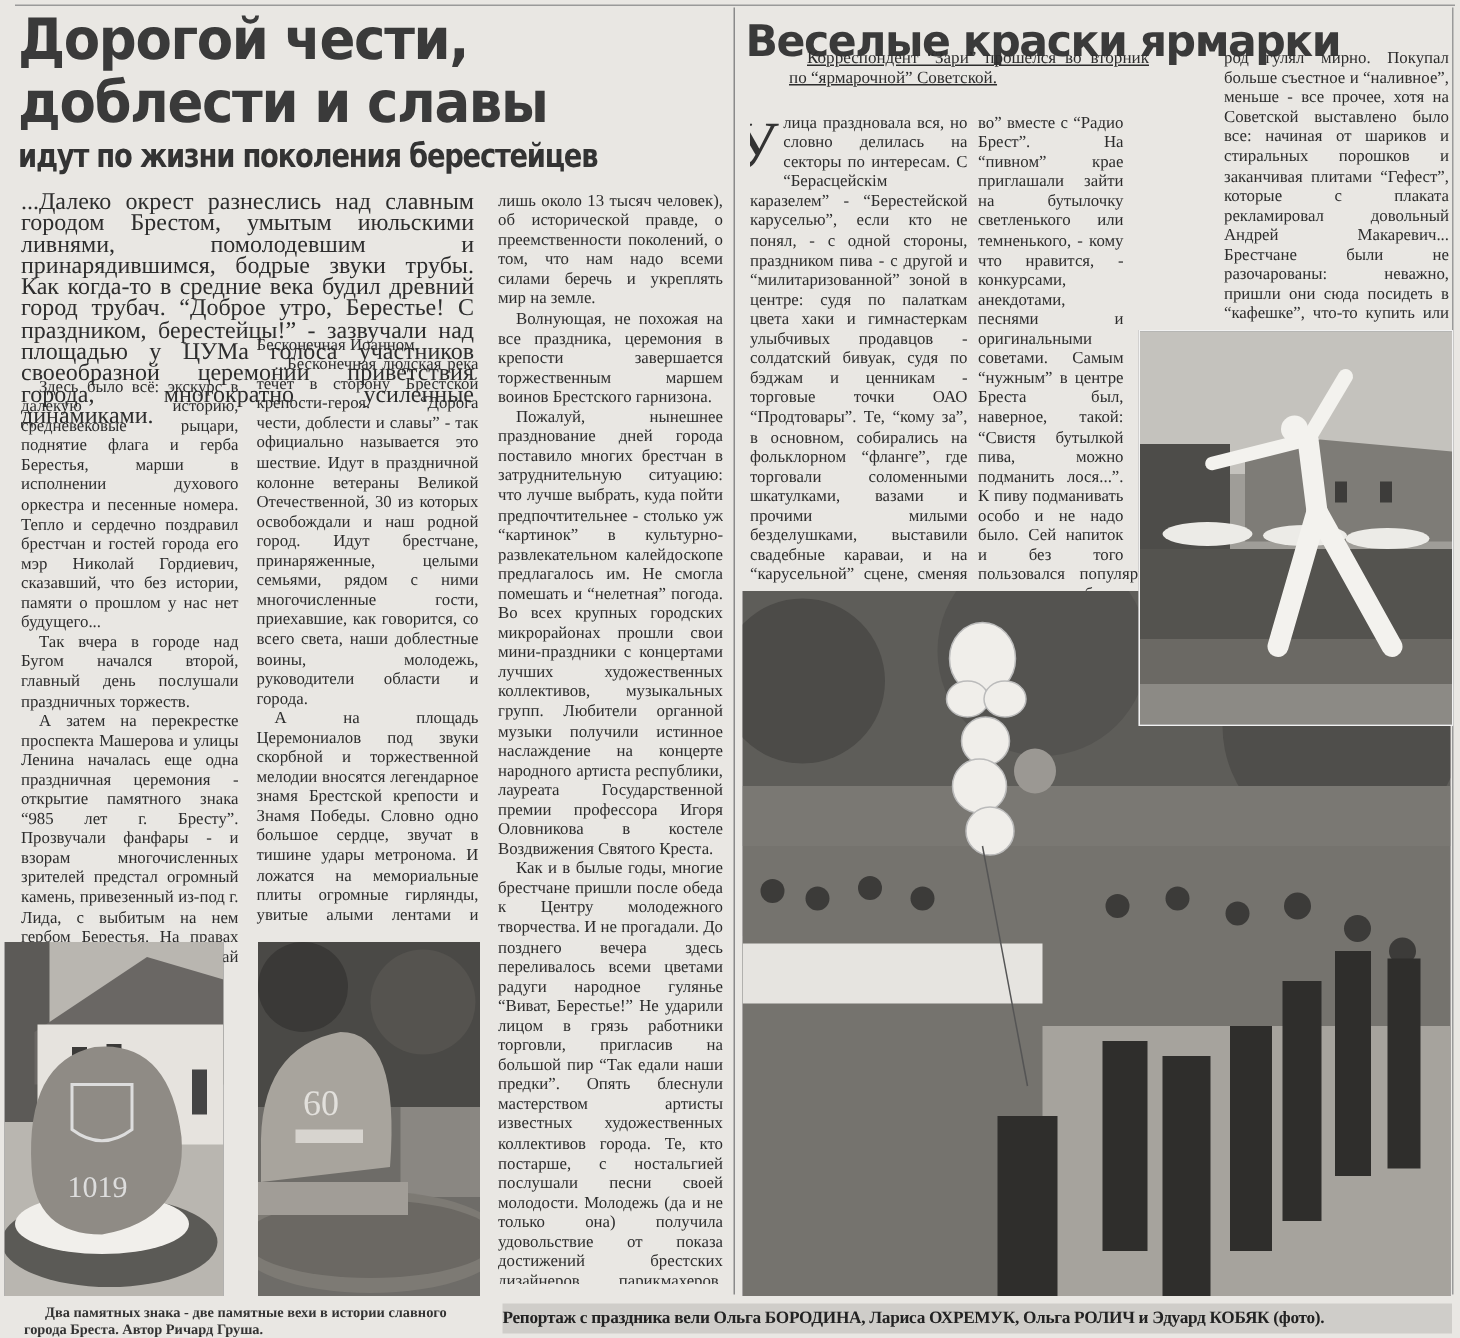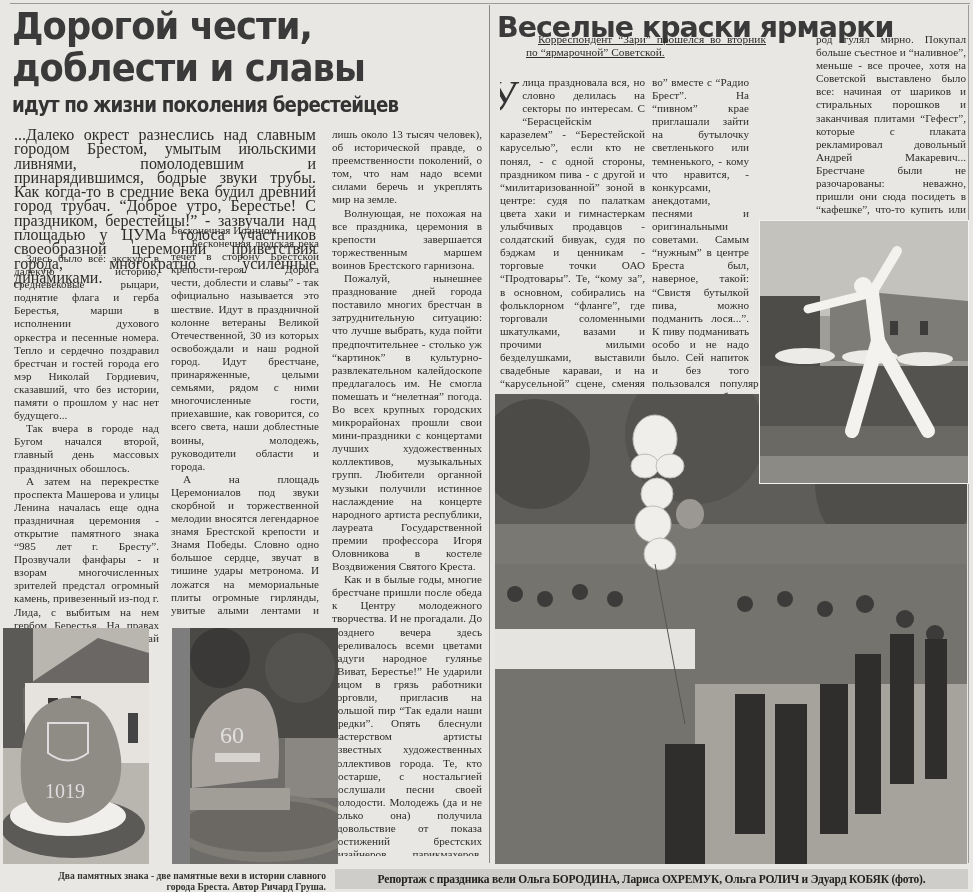--- a/index.html
+++ b/index.html
@@ -42,52 +42,52 @@
   .rc2 { left:652px; top:76px; width:145px; height:318px; overflow:hidden; }
   .rc3 { left:816px; top:33px; width:150px; }
   .dropcap {
     float:left; font-size:44px; line-height:38px; margin:2px 3px 0 -12px;
     font-family:"Liberation Serif", serif; color:#333;
   }
 
   .photo { background:#7d7d7d; overflow:hidden; }
   .photo svg { display:block; }
   .ph-left { left:3px; top:628px; width:146px; height:236px; }
-  .ph-mid { left:172px; top:628px; width:148px; height:236px;padding-left:18px; }
+  .ph-mid { left:172px; top:628px; width:148px; height:236px; }
   .ph-inset { left:759px; top:220px; width:208px; height:262px; border:1px solid #f2f2f2; }
   .ph-big { left:495px; top:394px; width:472px; height:470px; }
 
   .caption-left {
     left:16px; top:871px; width:310px; font-size:9.6px; line-height:10.5px;
-    font-weight:bold; color:#333; text-indent:14px;text-align:right;
+    font-weight:bold; color:#333; text-indent:14px;
   }
   .caption-right {
     left:335px; top:869px; width:633px; height:20px; background:#cfcdc9;
     font-size:11.5px; line-height:20px; font-weight:bold; color:#222;
-    text-align:center; letter-spacing:-0.2px;
+    text-align:left; letter-spacing:-0.2px;
   }
 </style>
 </head>
 <body>
 
 <div class="abs topline"></div>
 <div class="abs divider-v"></div>
 <div class="abs rightedge"></div>
 
 <div class="abs h1 h1a">Дорогой чести,</div>
 <div class="abs h1 h1b">доблести и славы</div>
 <div class="abs h1 h1sub">идут по жизни поколения берестейцев</div>
 
 <div class="abs col lead">
   <p>...Далеко окрест разнеслись над славным городом Брестом, умытым июльскими ливнями, помолодевшим и принарядившимся, бодрые звуки трубы. Как когда-то в средние века будил древний город трубач. “Доброе утро, Берестье! С праздником, берестейцы!” - зазвучали над площадью у ЦУМа голоса участников своеобразной церемонии приветствия города, многократно усиленные динамиками.</p>
 </div>
 
 <div class="abs col c1">
   <p>Здесь было всё: экскурс в далекую историю, средневековые рыцари, поднятие флага и герба Берестья, марши в исполнении духового оркестра и песенные номера. Тепло и сердечно поздравил брестчан и гостей города его мэр Николай Гордиевич, сказавший, что без истории, памяти о прошлом у нас нет будущего...</p>
-  <p>Так вчера в городе над Бугом начался второй, главный день массовых праздничных обошлось.</p>
+  <p>Так вчера в городе над Бугом начался второй, главный день послушали праздничных торжеств.</p>
   <p>А затем на перекрестке проспекта Машерова и улицы Ленина началась еще одна праздничная церемония - открытие памятного знака “985 лет г. Бресту”. Прозвучали фанфары - и взорам многочисленных зрителей предстал огромный камень, привезенный из-под г. Лида, с выбитым на нем гербом Берестья. На правах хозяина города Николай Гордиевич произнес приветственную речь о наших исторических корнях и преемственности поколений, пригласил всех на День рождения города. Поздравил собравшихся и создатель Памятного знака Ричард Груша, передавший свой труд в дар городу. Как и положено в таких случаях, камень был освящен епископом Брестским и</p>
 </div>
 
 <div class="abs col c2">
   <p class="noind">Бесконечная Иоанном.</p>
   <p>...Бесконечная людская река течет в сторону Брестской крепости-героя. “Дорога чести, доблести и славы” - так официально называется это шествие. Идут в праздничной колонне ветераны Великой Отечественной, 30 из которых освобождали и наш родной город. Идут брестчане, принаряженные, целыми семьями, рядом с ними многочисленные гости, приехавшие, как говорится, со всего света, наши доблестные воины, молодежь, руководители области и города.</p>
   <p>А на площадь Церемониалов под звуки скорбной и торжественной мелодии вносятся легендарное знамя Брестской крепости и Знамя Победы. Словно одно большое сердце, звучат в тишине удары метронома. И ложатся на мемориальные плиты огромные гирлянды, увитые алыми лентами и живыми цветами.</p>
 
 </div>
 

